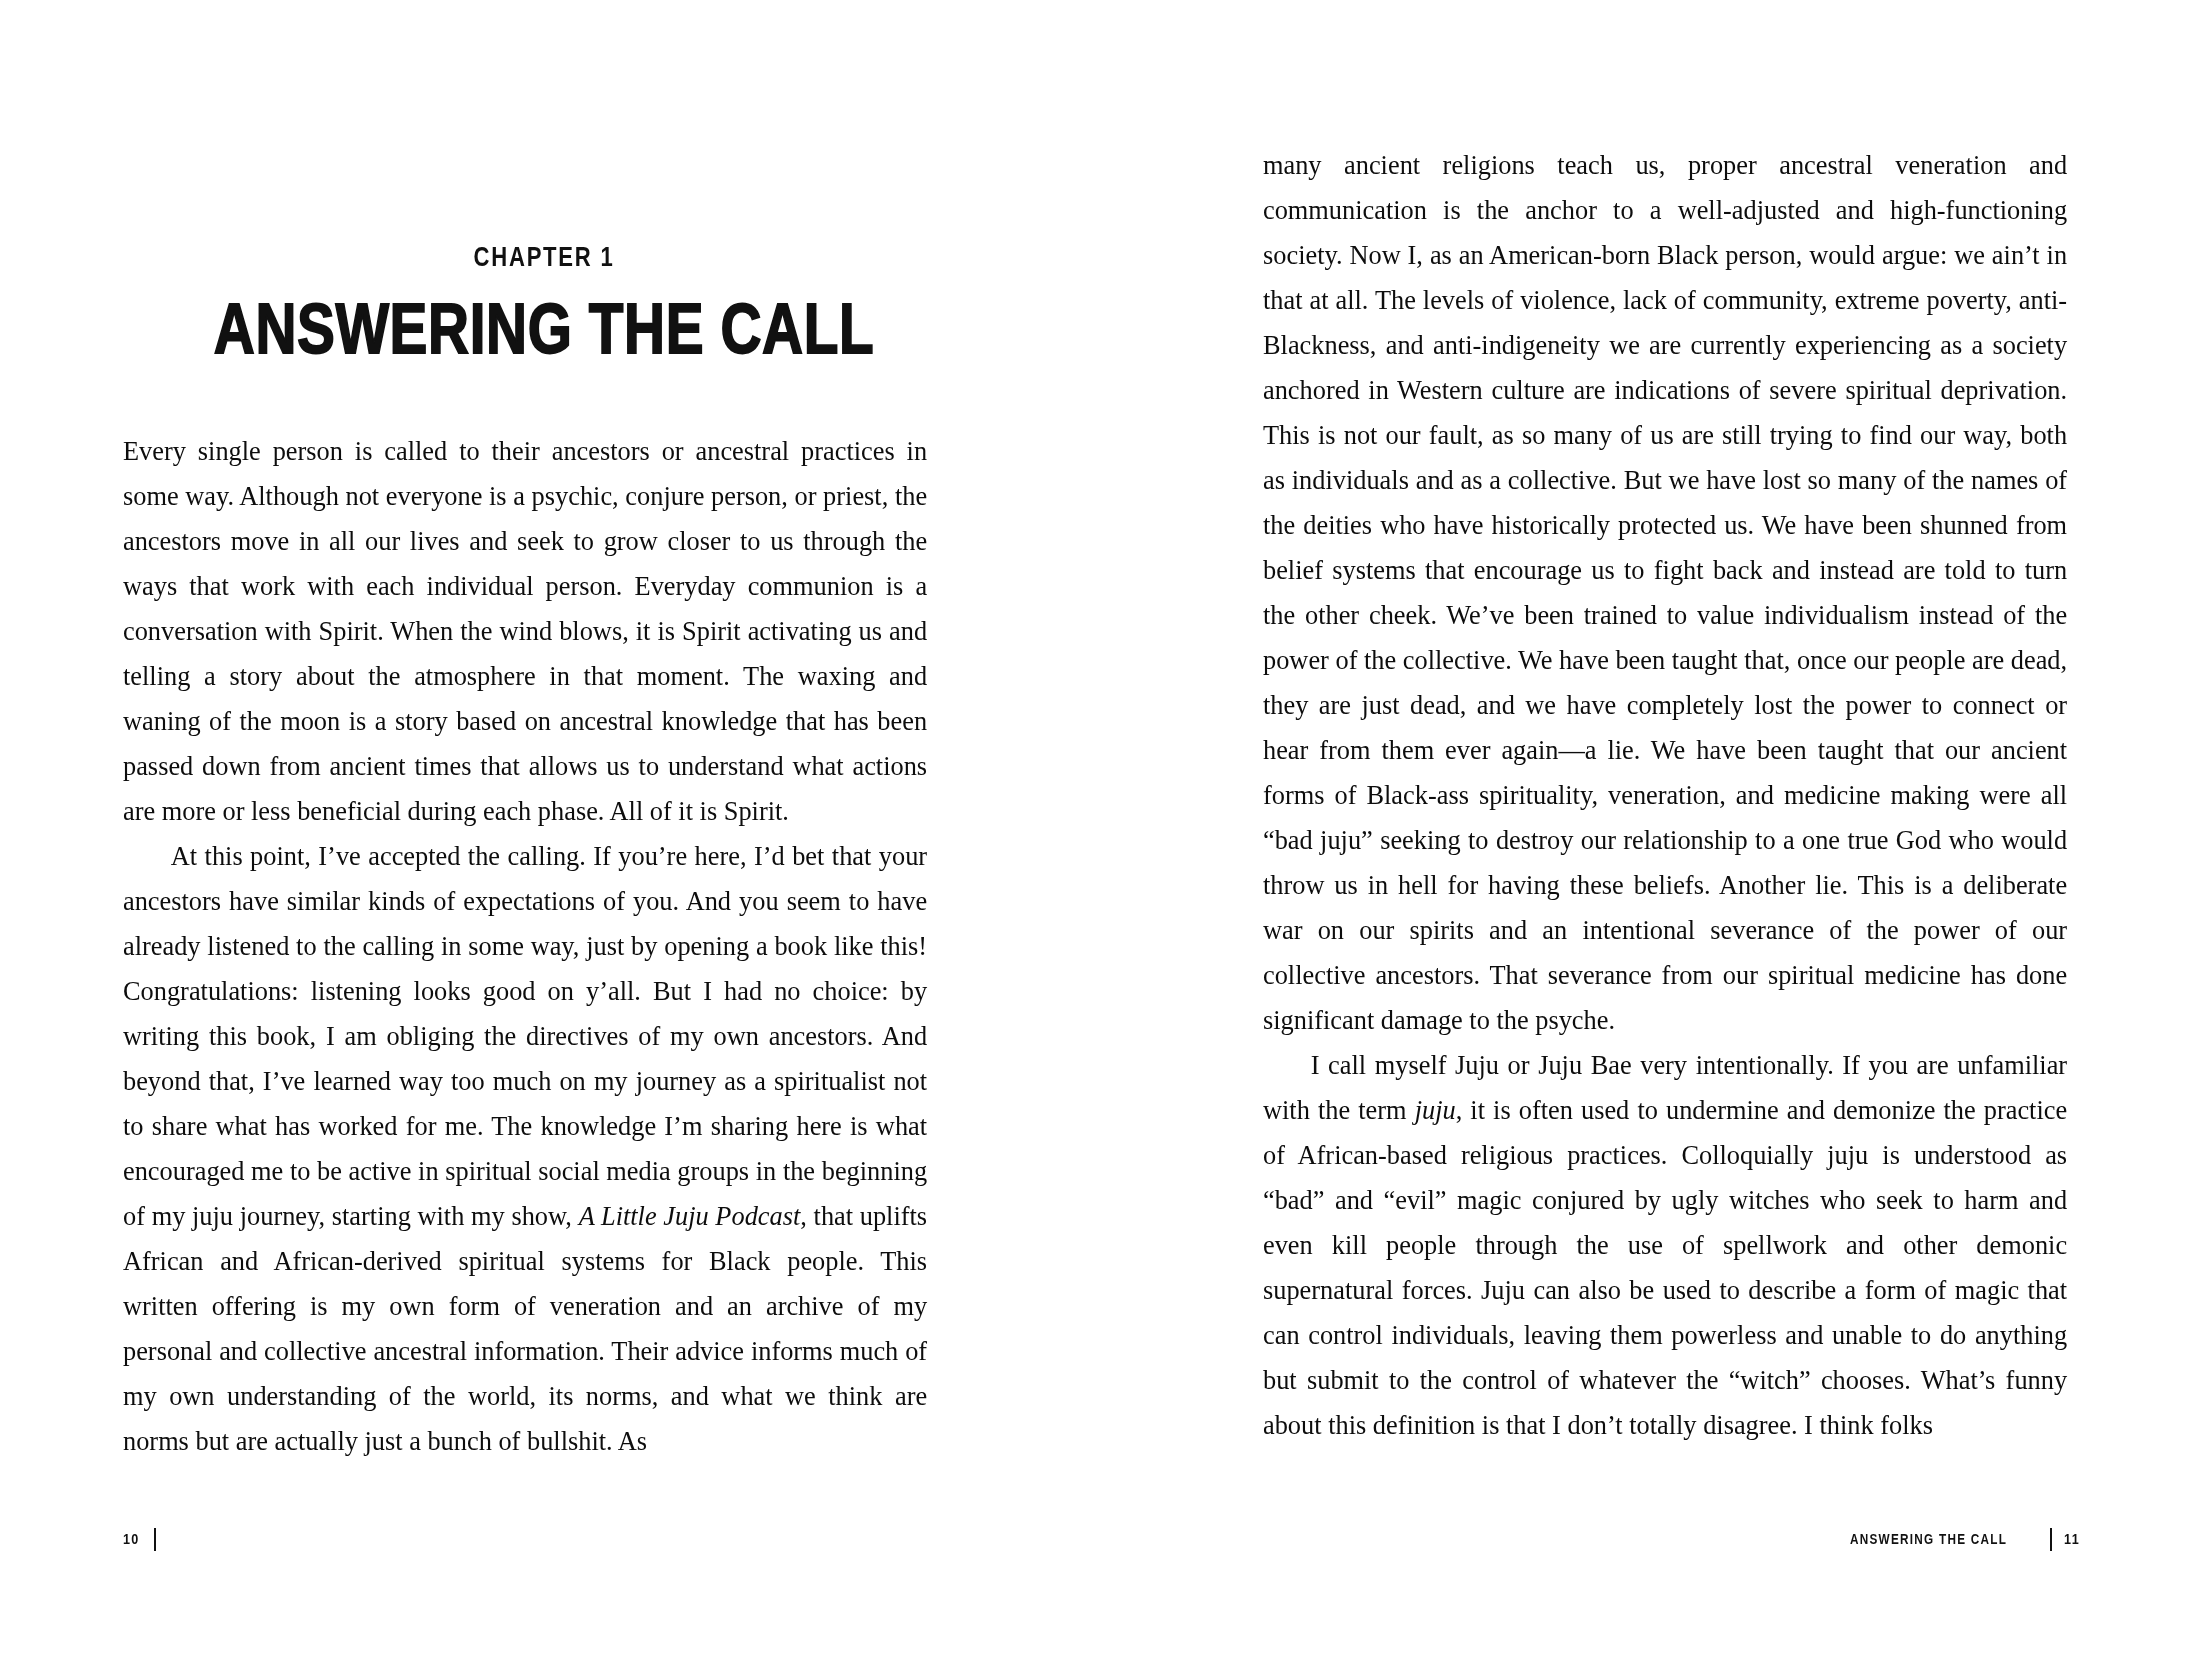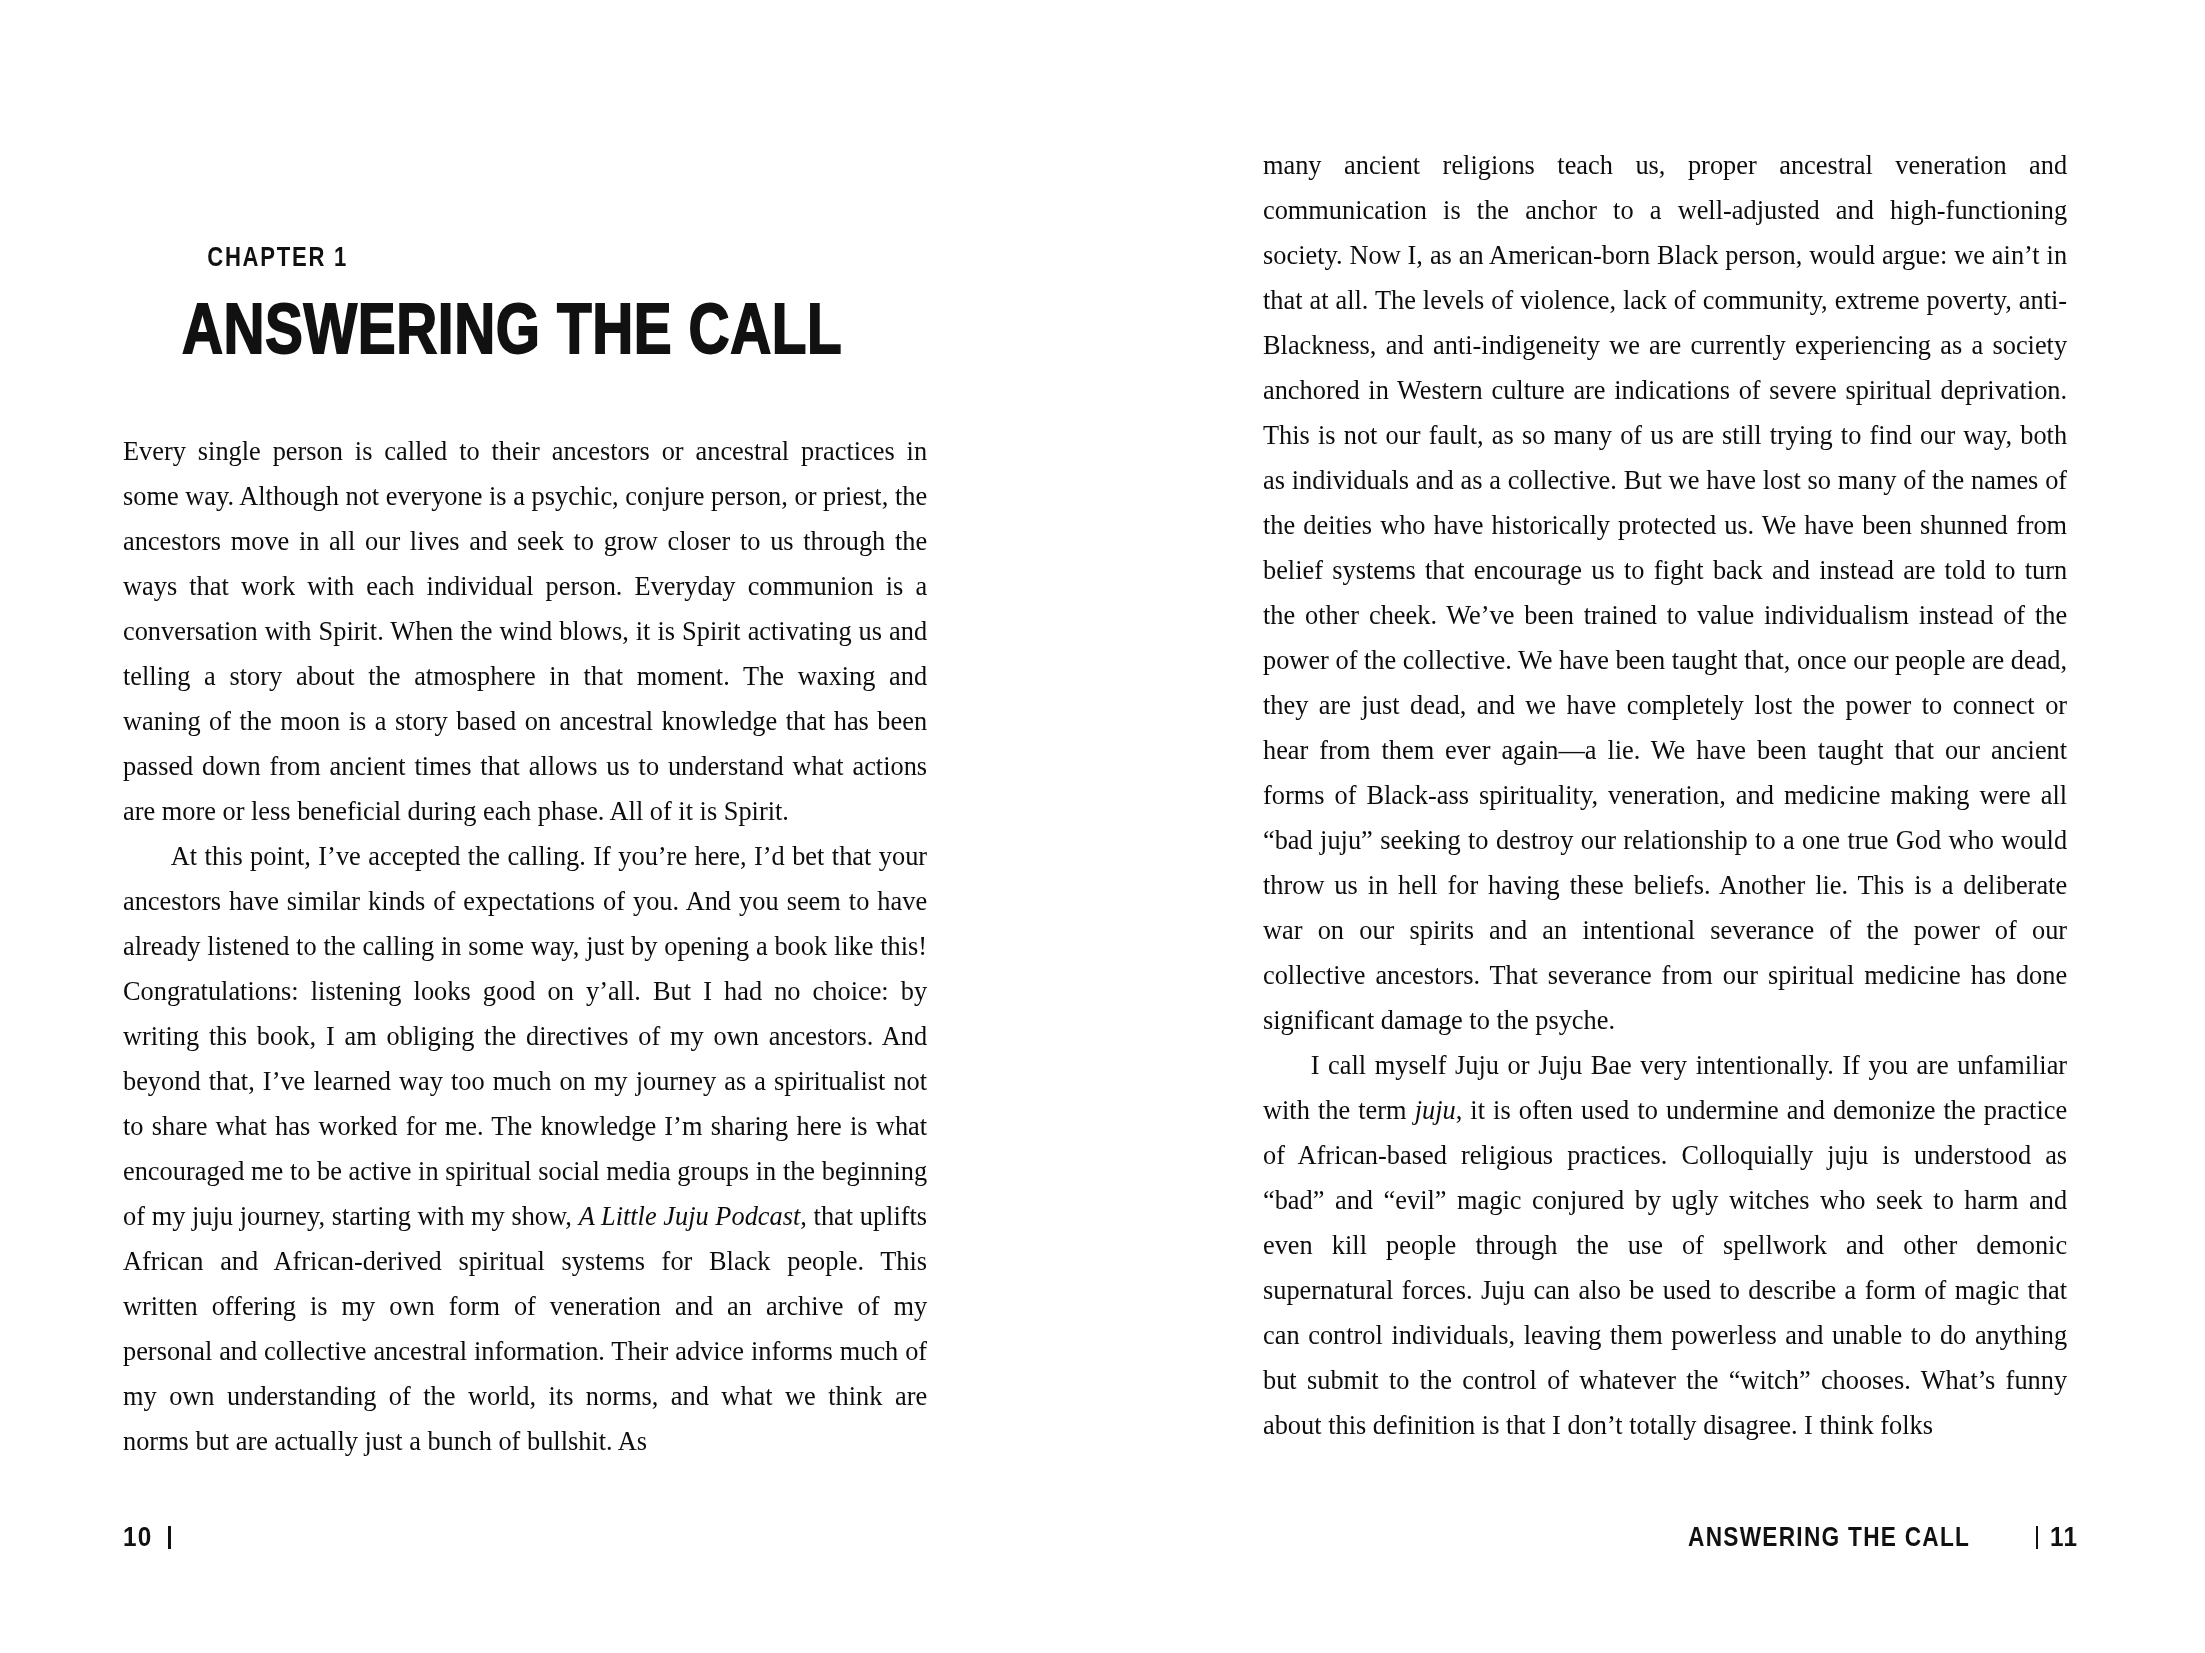--- a/index.html
+++ b/index.html
@@ -43,20 +43,21 @@
   
   .leaf-right .text-column {
     position: absolute;
     left: 160px;
     top: 142px;
     width: 842px;
   }
 
   
   .chapter-head {
+    text-align: center;
     margin: 0 0 66px 0;
   }
 
   .chapter-eyebrow {
     font-family: "Liberation Sans", sans-serif;
     font-weight: 700;
     font-size: 27.6px;
     letter-spacing: 2.2px;
     color: #111111;
     line-height: 1;
@@ -101,21 +102,21 @@
   .body-text em {
     font-style: italic;
   }
 
   
   .footer {
     position: absolute;
     bottom: 102px;
     font-family: "Liberation Sans", sans-serif;
     font-weight: 700;
-    font-size: 27px;
+    font-size: 14px;
     letter-spacing: 1.5px;
     color: #111111;
     line-height: 1;
     display: flex;
     align-items: center;
     white-space: nowrap;
   }
 
   .footer .rule {
     display: inline-block;

